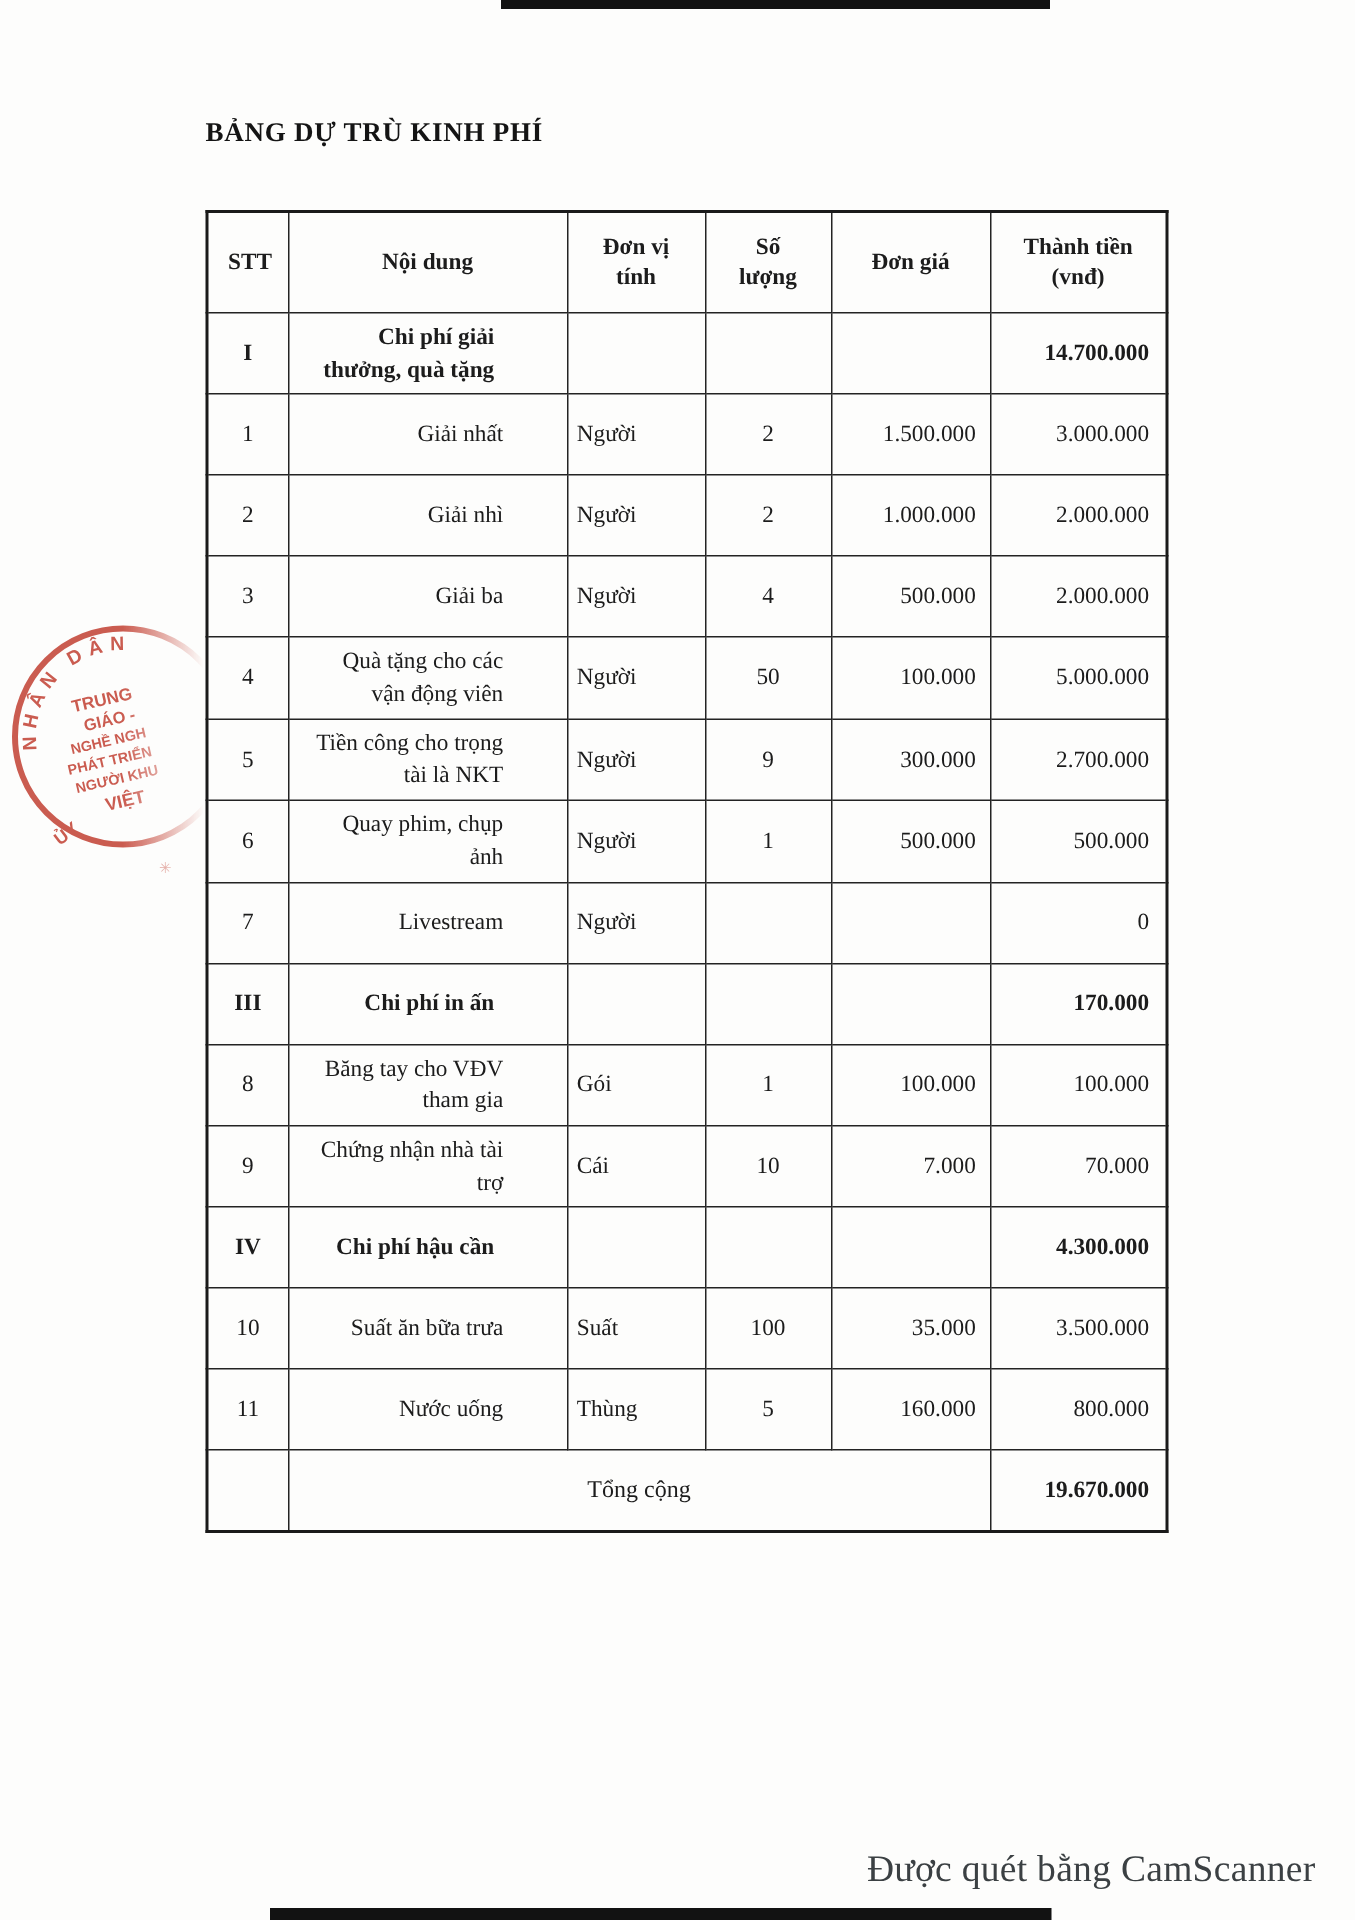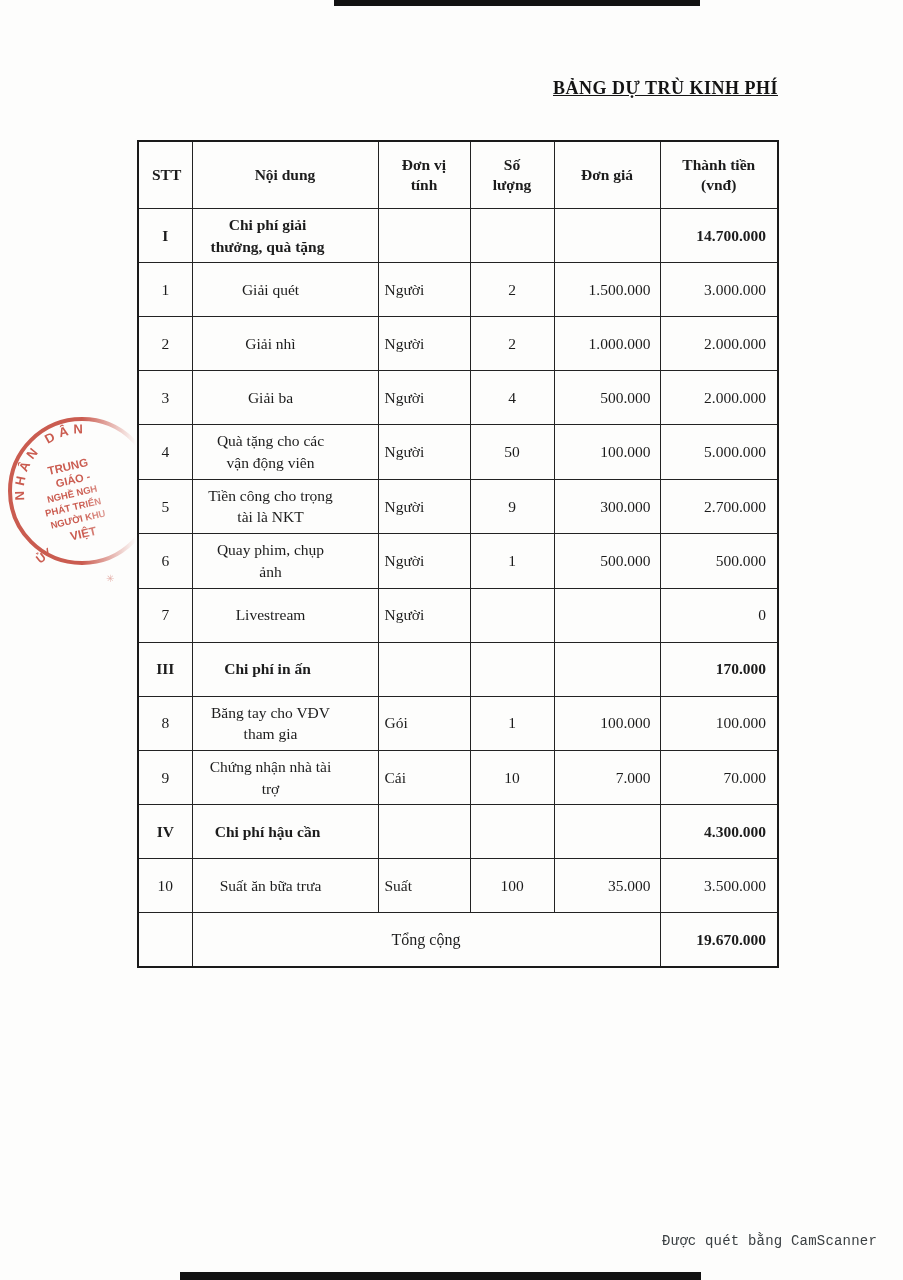--- a/index.html
+++ b/index.html
@@ -7,52 +7,52 @@
     width:903px;height:1280px;position:relative;overflow:hidden;
     background:#fdfdfc;color:#1d1d1d;
     font-family:"Liberation Serif","DejaVu Serif",serif;
   }
   .scan-bar{position:absolute;background:#121212}
   .scan-bar-top{left:334px;top:0;width:366px;height:6px}
   .scan-bar-bottom{left:180px;top:1272px;width:521px;height:8px}
 
   .title{
     position:absolute;top:78px;left:137px;width:641px;margin:0;
-    text-align:right;font-size:18px;font-weight:bold;letter-spacing:.5px;color:#141414;text-decoration:underline;
+    text-align:left;font-size:18px;font-weight:bold;letter-spacing:.5px;color:#141414;
   }
 
   .budget-table{
     position:absolute;left:137px;top:140px;width:641px;
     border-collapse:collapse;table-layout:fixed;
     font-size:15.5px;color:#1c1c1c;
     border:2.5px solid #1a1a1a;
     padding-left:28px;
   }
   .budget-table th,.budget-table td{border:1.7px solid #232323;vertical-align:middle}
   .budget-table th{
     font-weight:bold;height:62px;line-height:1.3;padding:2px 13px;text-align:center;
   }
   .budget-table td{height:43px;line-height:1.4;padding:5px 6px}
   .col-stt{text-align:center}
-  .col-content{text-align:center;padding-left:13px !important;padding-right:42px !important}
+  .col-content{text-align:right;padding-left:13px !important;padding-right:42px !important}
   .col-unit{text-align:left}
   .col-qty{text-align:center}
   .col-price{text-align:right;padding-right:9px !important}
   .col-amount{text-align:right;padding-right:11px !important}
   tr.section td{font-weight:bold}
   tr.section .col-content{padding-right:48px !important}
   .total-label{text-align:center;font-weight:normal;font-size:16px}
   .total-amount{font-weight:bold}
 
   .stamp{position:absolute;left:2px;top:384px}
 
   .watermark{
     position:absolute;top:1233px;right:26px;
-    font-family:Liberation Mono, monospace;
-    font-size:14px;color:#3b4043;letter-spacing:.2px;
+    font-family:Liberation Serif, serif;
+    font-size:25px;color:#3b4043;letter-spacing:.2px;
   }
 </style>
 </head>
 <body>
 
 <div class="sheet">
 
   <div class="scan-bar scan-bar-top"></div>
 
   <h1 class="title">BẢNG DỰ TRÙ KINH PHÍ</h1>
@@ -110,21 +110,21 @@
         <tr class="section">
           <td class="col-stt">I</td>
           <td class="col-content">Chi phí giải thưởng, quà tặng</td>
           <td class="col-unit"></td>
           <td class="col-qty"></td>
           <td class="col-price"></td>
           <td class="col-amount">14.700.000</td>
         </tr>
         <tr class="item">
           <td class="col-stt">1</td>
-          <td class="col-content">Giải quét</td>
+          <td class="col-content">Giải nhất</td>
           <td class="col-unit">Người</td>
           <td class="col-qty">2</td>
           <td class="col-price">1.500.000</td>
           <td class="col-amount">3.000.000</td>
         </tr>
         <tr class="item">
           <td class="col-stt">2</td>
           <td class="col-content">Giải nhì</td>
           <td class="col-unit">Người</td>
           <td class="col-qty">2</td>
@@ -203,20 +203,28 @@
           <td class="col-price"></td>
           <td class="col-amount">4.300.000</td>
         </tr>
         <tr class="item">
           <td class="col-stt">10</td>
           <td class="col-content">Suất ăn bữa trưa</td>
           <td class="col-unit">Suất</td>
           <td class="col-qty">100</td>
           <td class="col-price">35.000</td>
           <td class="col-amount">3.500.000</td>
+        </tr>
+        <tr class="item">
+          <td class="col-stt">11</td>
+          <td class="col-content">Nước uống</td>
+          <td class="col-unit">Thùng</td>
+          <td class="col-qty">5</td>
+          <td class="col-price">160.000</td>
+          <td class="col-amount">800.000</td>
         </tr>
       </tbody>
     <tfoot>
       <tr class="total-row">
         <td class="col-stt"></td>
         <td class="total-label" colspan="4">Tổng cộng</td>
         <td class="col-amount total-amount">19.670.000</td>
       </tr>
     </tfoot>
   </table>

